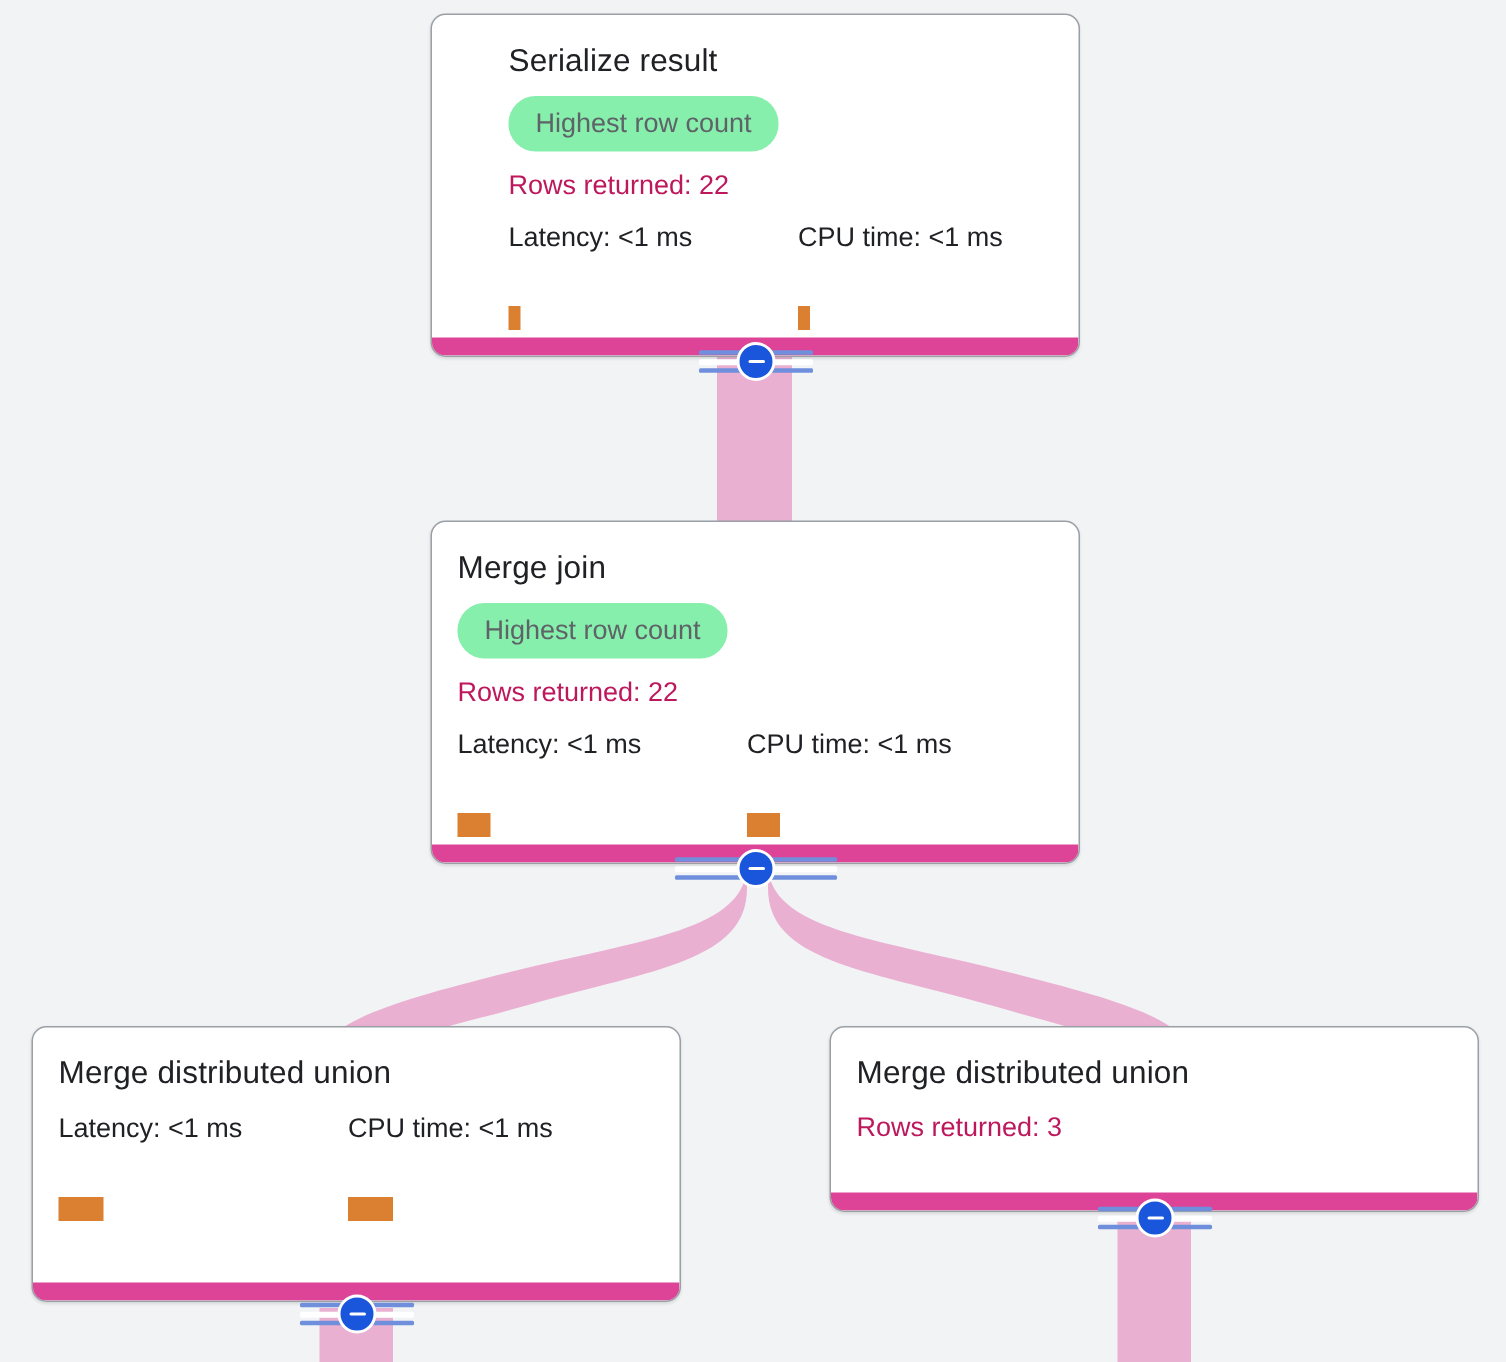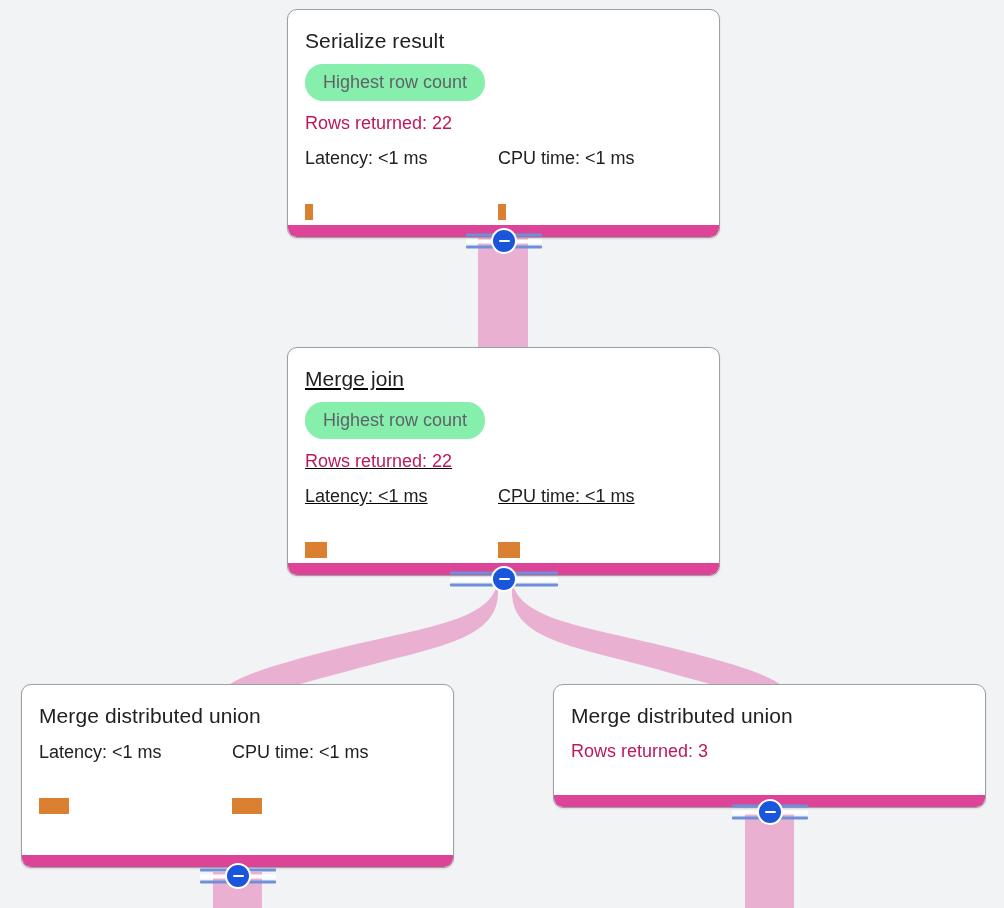--- a/index.html
+++ b/index.html
@@ -182,21 +182,21 @@
              L794,760
              C794,700 742,694 660,670
              C574,646 512,640 512,592
              Z" fill="#eab0d2"></path>
 
     <path d="M213,872 L262,872 L262,908 L213,908 Z" fill="#eab0d2"></path>
 
     <path d="M745,812 L794,812 L794,908 L745,908 Z" fill="#eab0d2"></path>
   </svg>
 
-  <div class="node" id="node-serialize-result" style="left:287px; top:9px; width:433px; height:229px;">
+  <div class="node" id="node-serialize-result" style="left:287px; top:9px; width:433px; height:229px;padding-left:34px;">
     <div class="node-body">
       <div class="node-title">Serialize result</div>
       <div class="chip">Highest row count</div>
       <div class="rows-line">Rows returned: 22</div>
       <div class="metrics">
         <div class="metric col-1">
           <span class="metric-label">Latency: &lt;1 ms</span>
           <span class="metric-bar" style="width:8px;"></span>
         </div>
         <div class="metric col-2">
@@ -210,21 +210,21 @@
 
   <div class="toggle" id="toggle-serialize-result" style="left:466px; top:228px; width:76px;">
     <span class="toggle-lines">
       <i></i>
         <i class="mid"></i>
         <i></i>
     </span>
     <span class="toggle-knob"></span>
   </div>
 
-  <div class="node" id="node-merge-join" style="left:287px; top:347px; width:433px; height:229px;text-decoration:underline;">
+  <div class="node" id="node-merge-join" style="left:287px; top:347px; width:433px; height:229px;">
     <div class="node-body">
       <div class="node-title">Merge join</div>
       <div class="chip">Highest row count</div>
       <div class="rows-line">Rows returned: 22</div>
       <div class="metrics">
         <div class="metric col-1">
           <span class="metric-label">Latency: &lt;1 ms</span>
           <span class="metric-bar" style="width:22px;"></span>
         </div>
         <div class="metric col-2">

